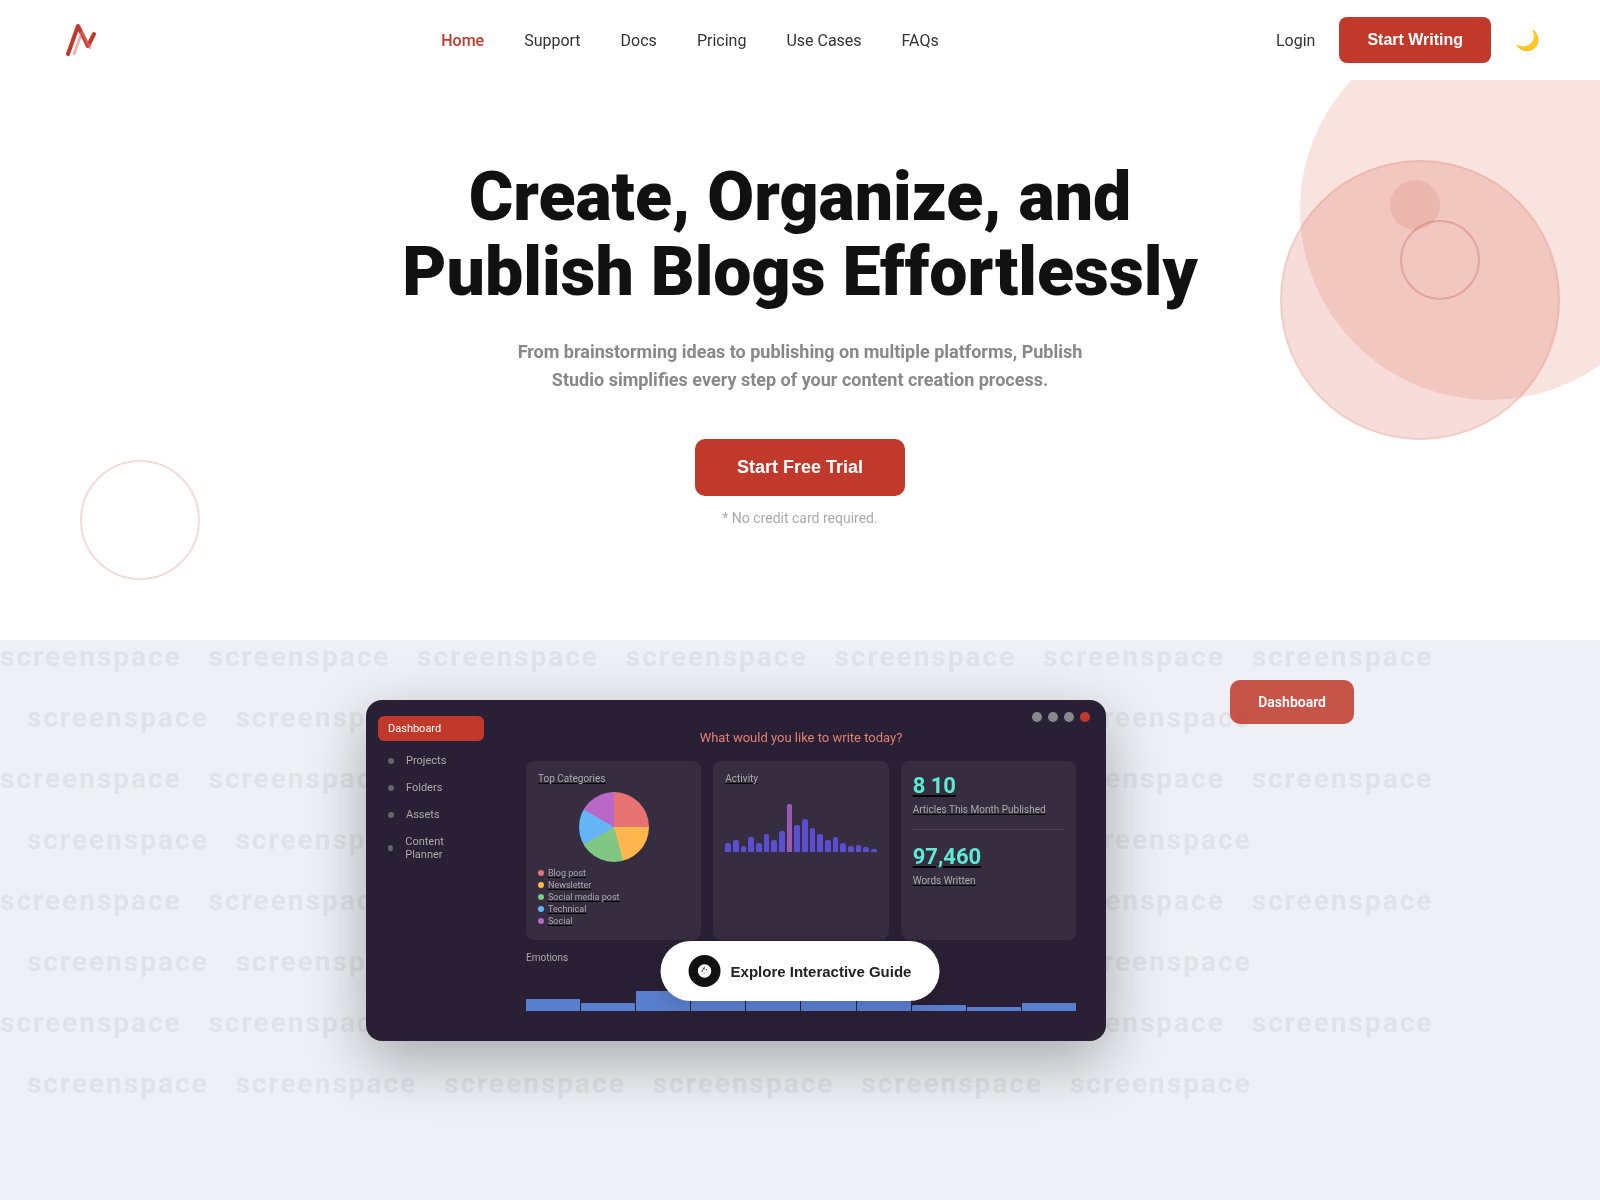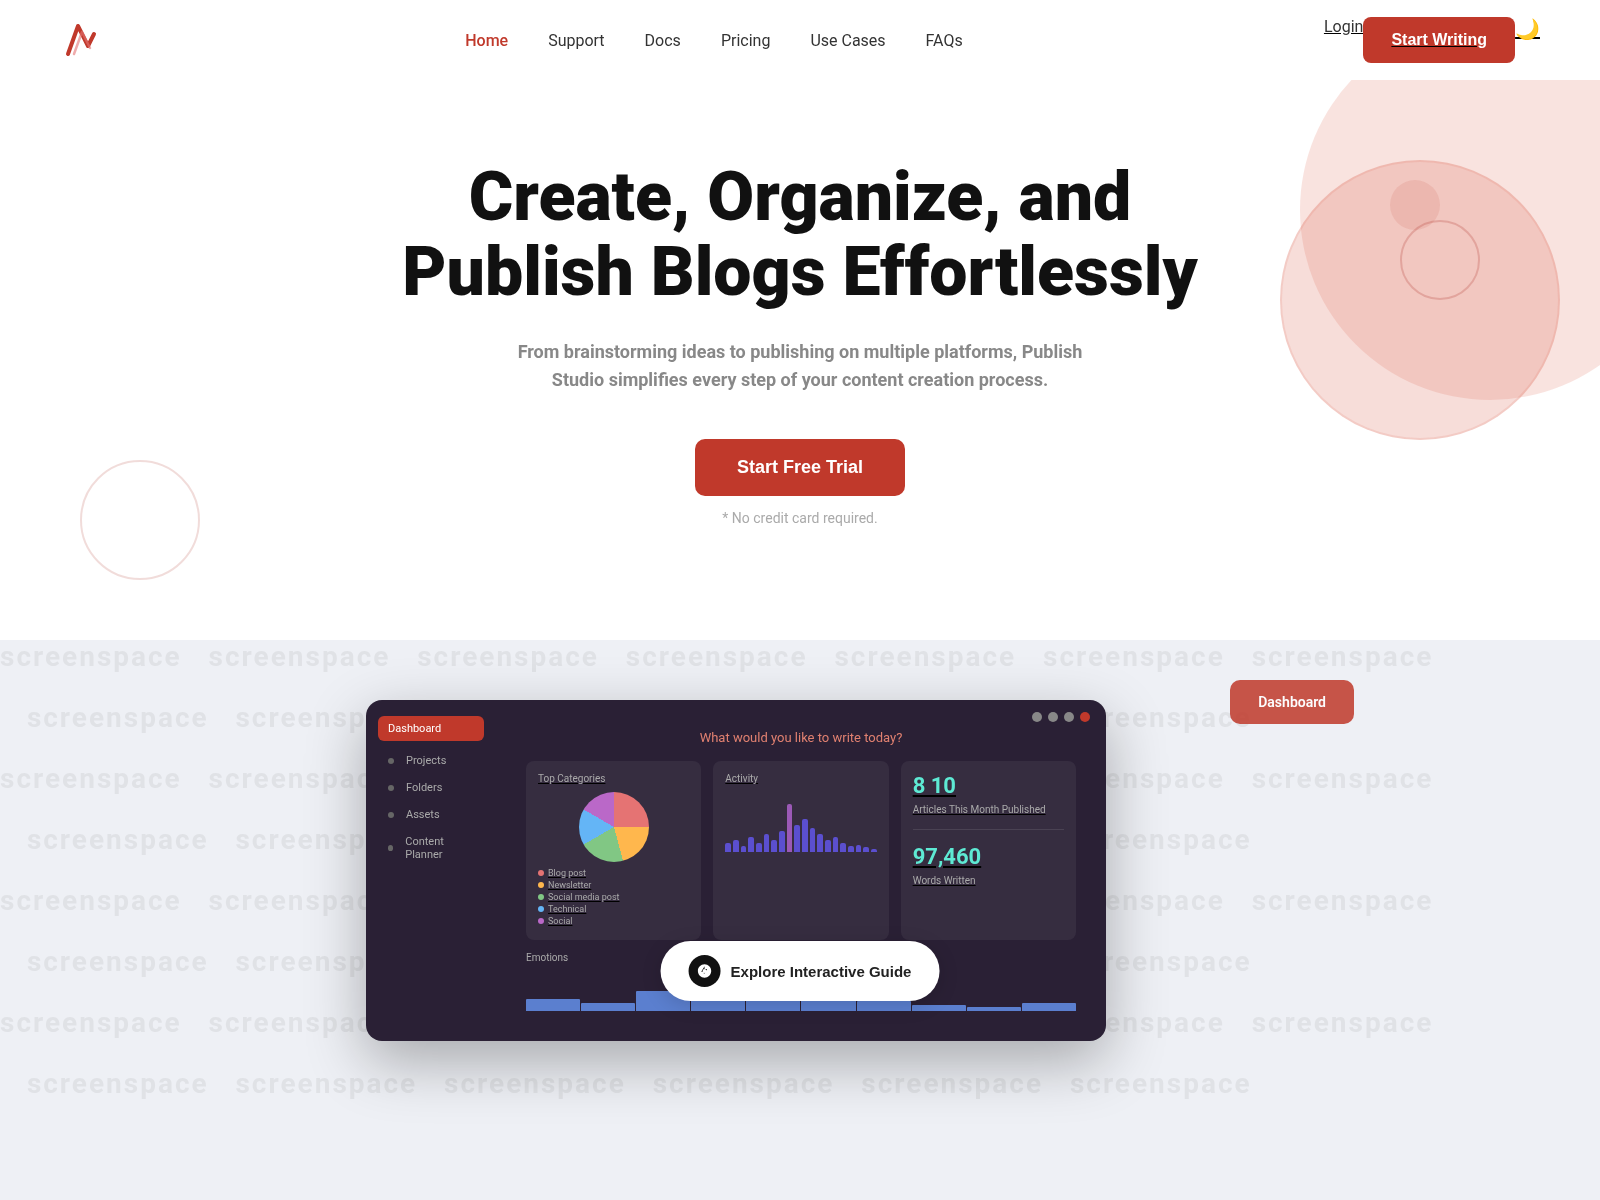--- a/index.html
+++ b/index.html
@@ -48,21 +48,22 @@
       font-weight: 400;
     }
 
     .nav-links li a.active {
       color: #c0392b;
       font-weight: 500;
     }
 
     .nav-right {
       display: flex;
-      text-decoration: underline;
+      align-items: center;
+      gap: 24px;
     }
 
     .nav-login {
       font-size: 16px;
       color: #333;
       text-decoration: none;
       cursor: pointer;
     }
 
     .nav-cta {

